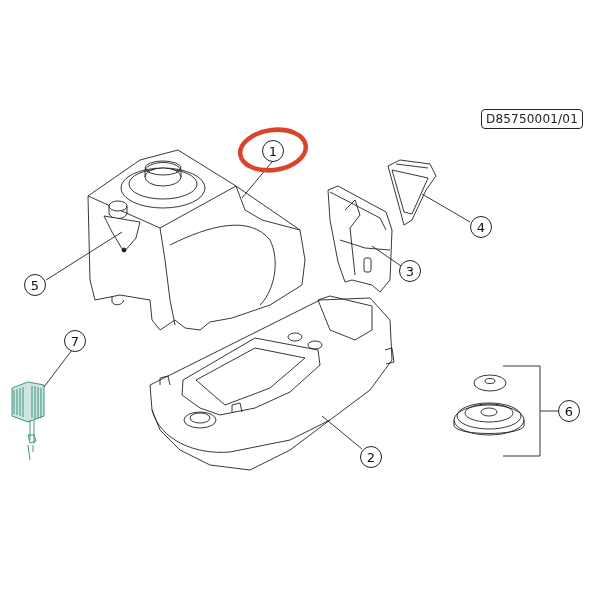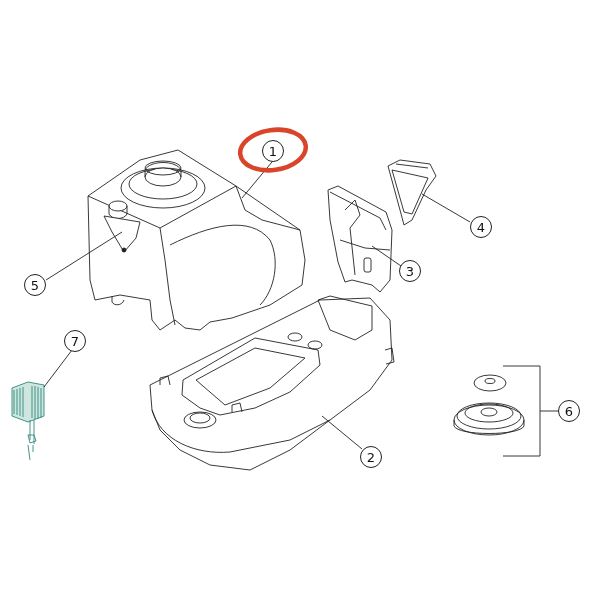--- a/index.html
+++ b/index.html
@@ -99,20 +99,21 @@
     <line x1="362" y1="449" x2="322" y2="416"></line>
     <line x1="401" y1="266" x2="372" y2="246"></line>
     <line x1="470" y1="222" x2="422" y2="194"></line>
     <line x1="46" y1="280" x2="122" y2="232"></line>
     <line x1="72" y1="350" x2="44" y2="387"></line>
   </g>
 
   <ellipse cx="273" cy="150" rx="33" ry="20" transform="rotate(-8 273 150)" fill="none" stroke="#d9442b" stroke-width="4.5"></ellipse>
 </svg>
 
+<div class="doc-code">D85750001/01</div>
 
 <div class="callout" style="left:262px;top:140px;">1</div>
 <div class="callout" style="left:360px;top:446px;">2</div>
 <div class="callout" style="left:399px;top:260px;">3</div>
 <div class="callout" style="left:470px;top:216px;">4</div>
 <div class="callout" style="left:24px;top:274px;">5</div>
 <div class="callout" style="left:558px;top:400px;">6</div>
 <div class="callout" style="left:64px;top:330px;">7</div>
 
 </div>

